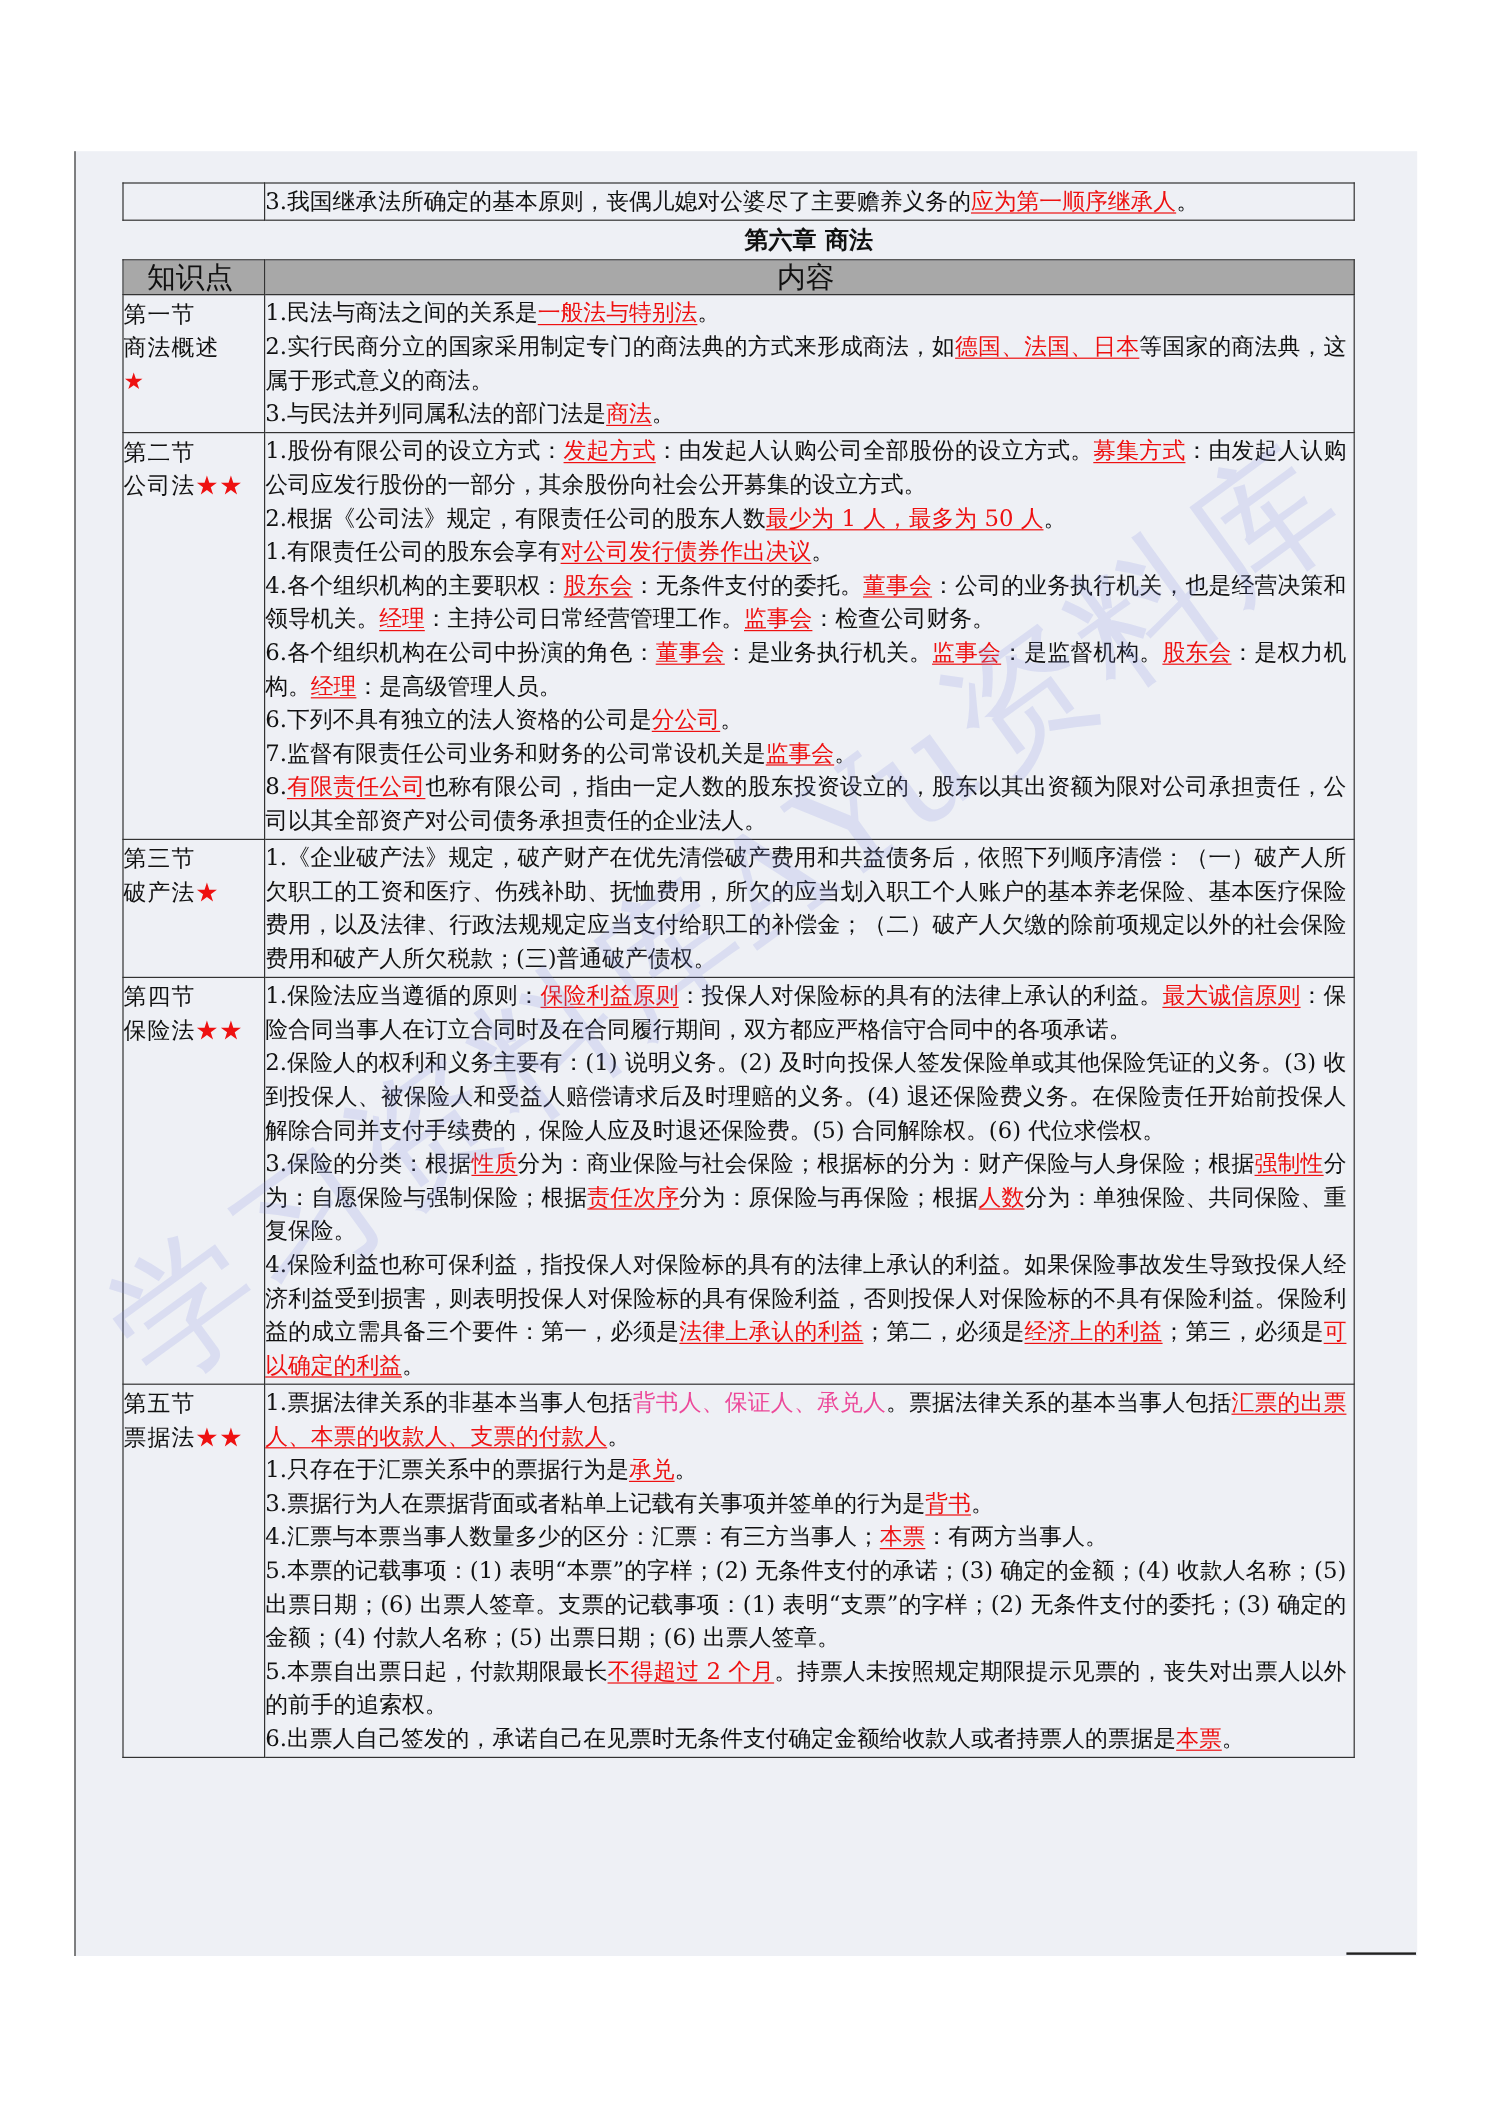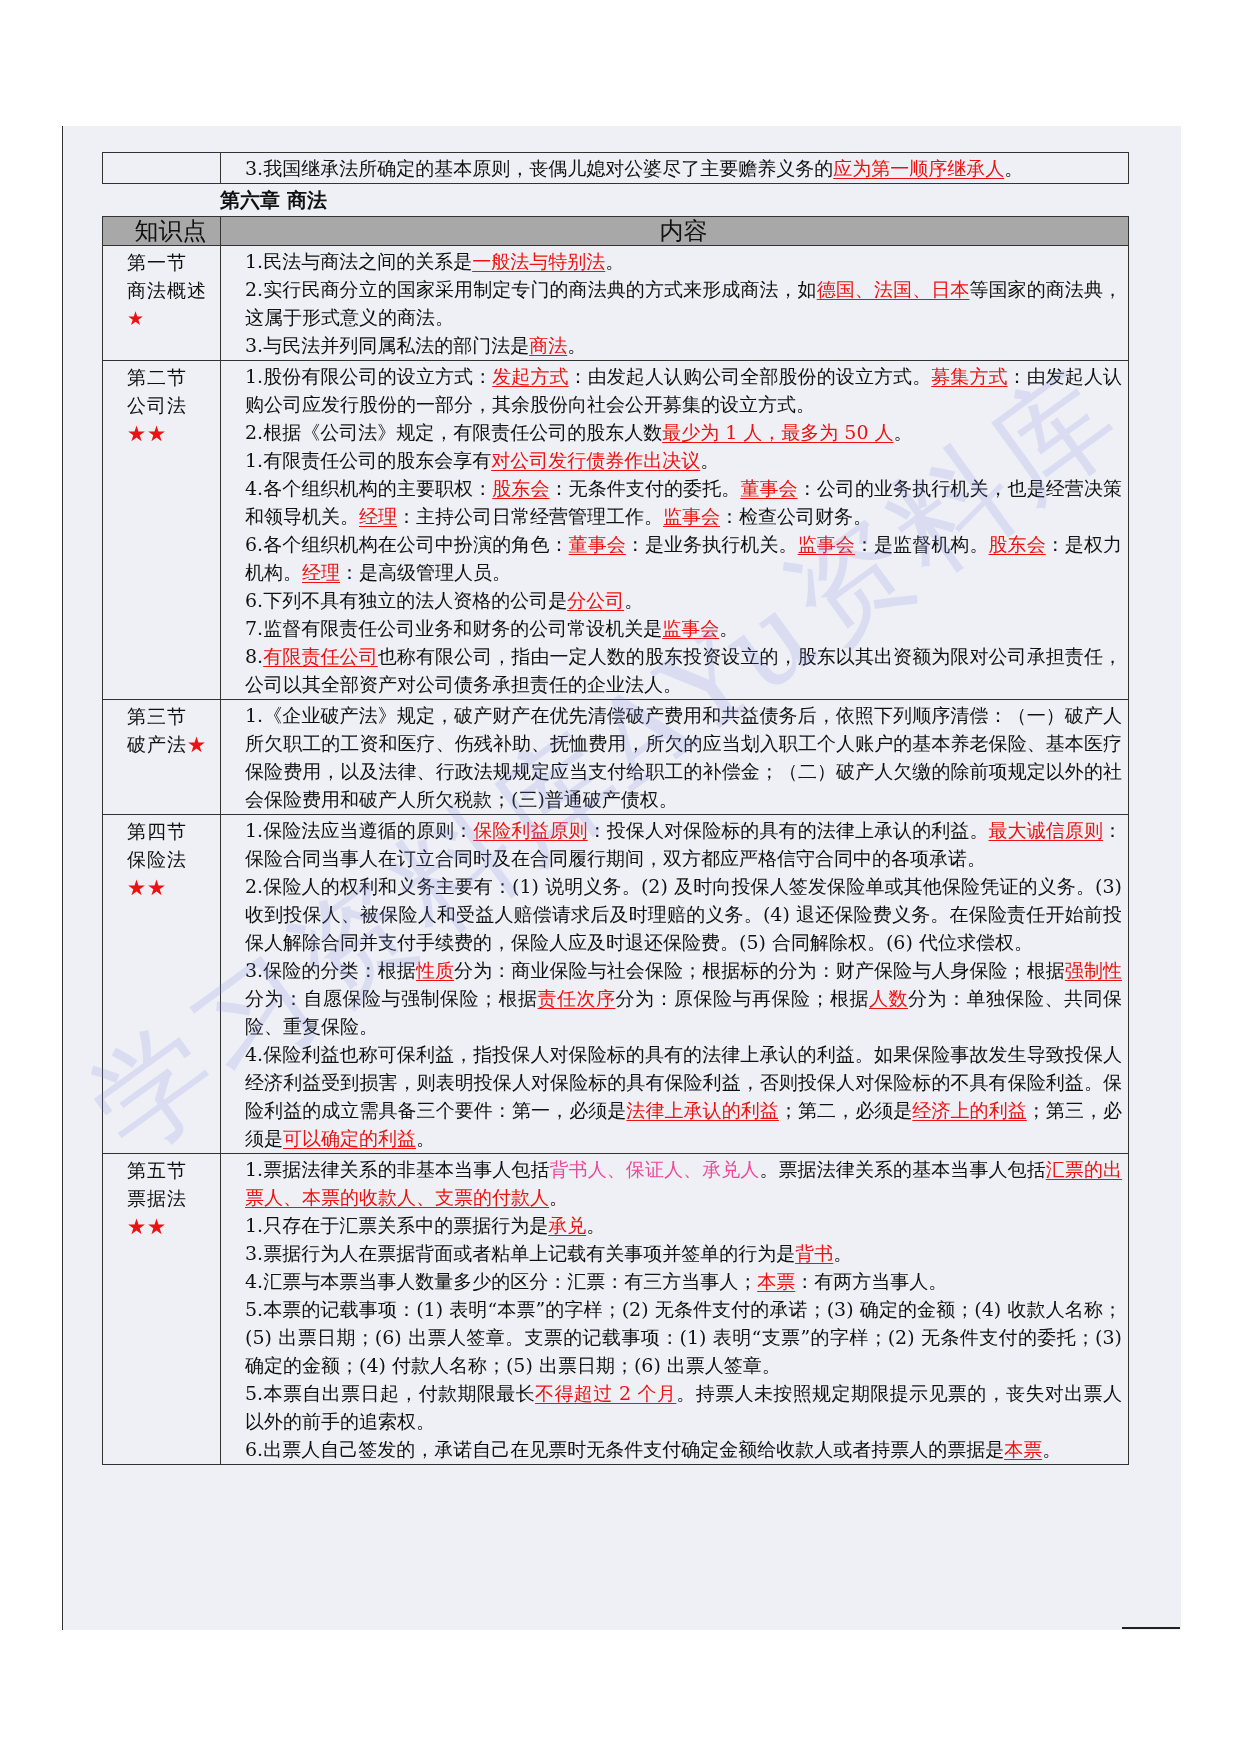--- a/index.html
+++ b/index.html
@@ -47,26 +47,26 @@
   table {
     border-collapse: collapse;
     width: 1026px;
     table-layout: fixed;
   }
   td {
     border: 1.5px solid #333;
     vertical-align: top;
     font-size: 19px;
     line-height: 28px;
-    padding: 1px 6px 1px 24px;
+    padding: 1px 6px 1px 0;
   }
   col.c1 { width: 118px; }
   col.c2 { width: 908px; }
   .chapter-title {
-    text-align: left;
+    text-align: center;
     font-weight: bold;
     font-size: 20px;
     height: 32px;
     line-height: 32px;
     margin-left: 118px;
     font-family: "DejaVu Sans", "Liberation Sans", sans-serif;
   }
   .head-row td {
     background: #a8a8a8;
     text-align: center;

